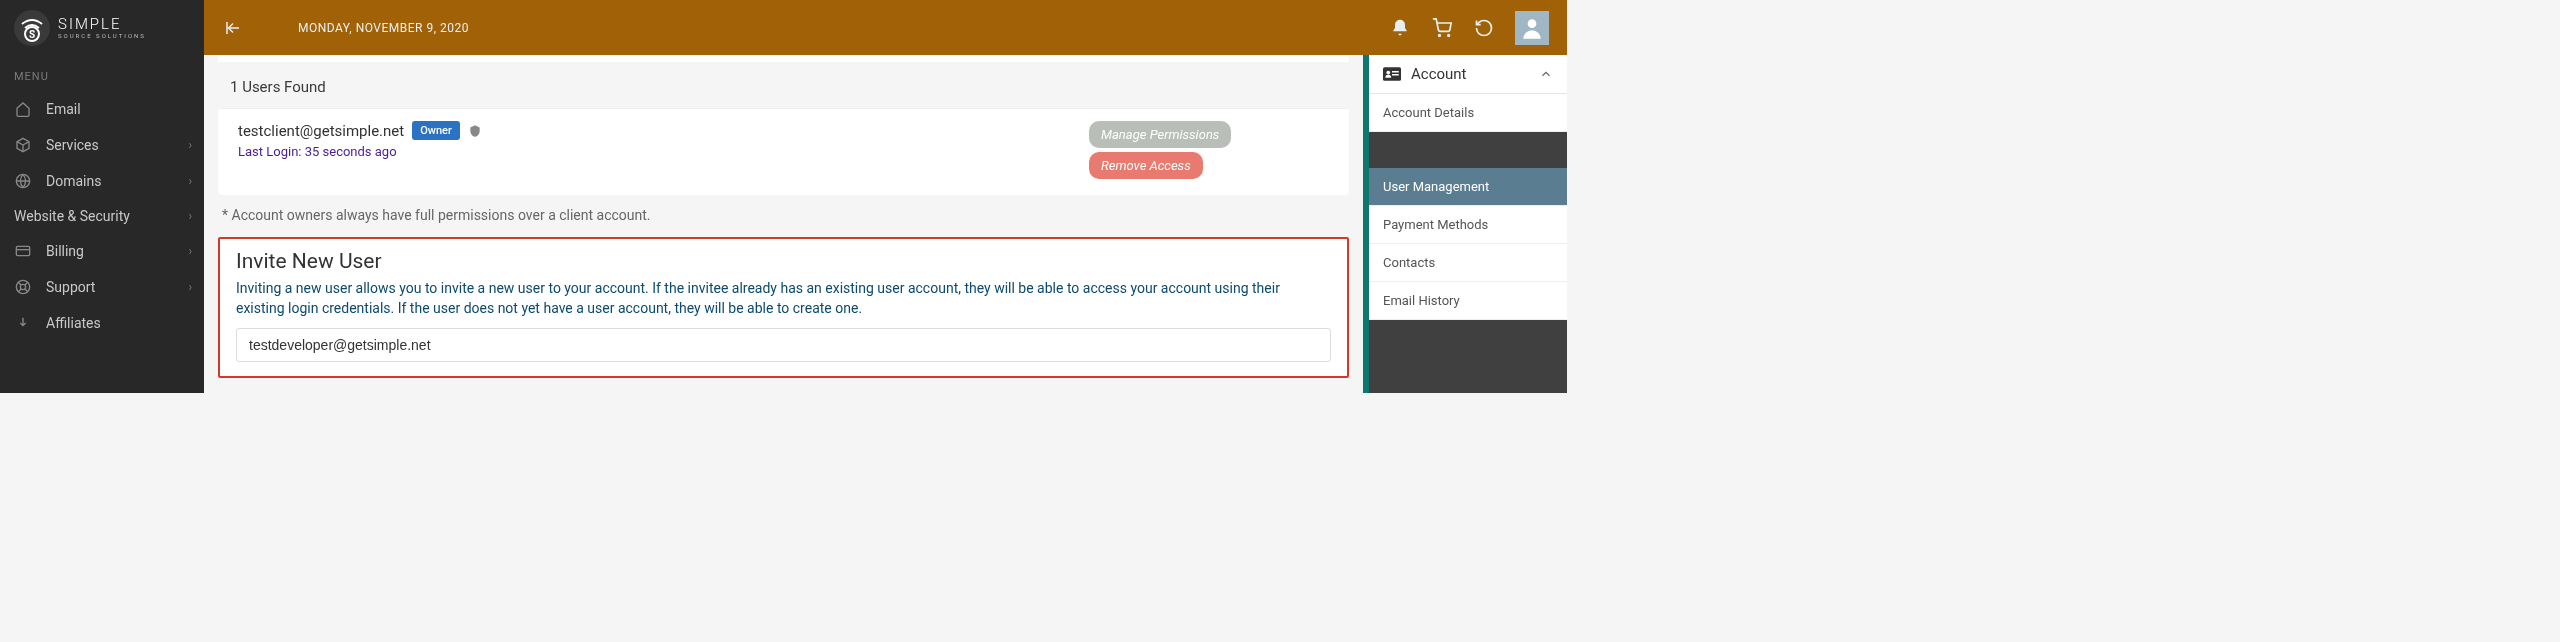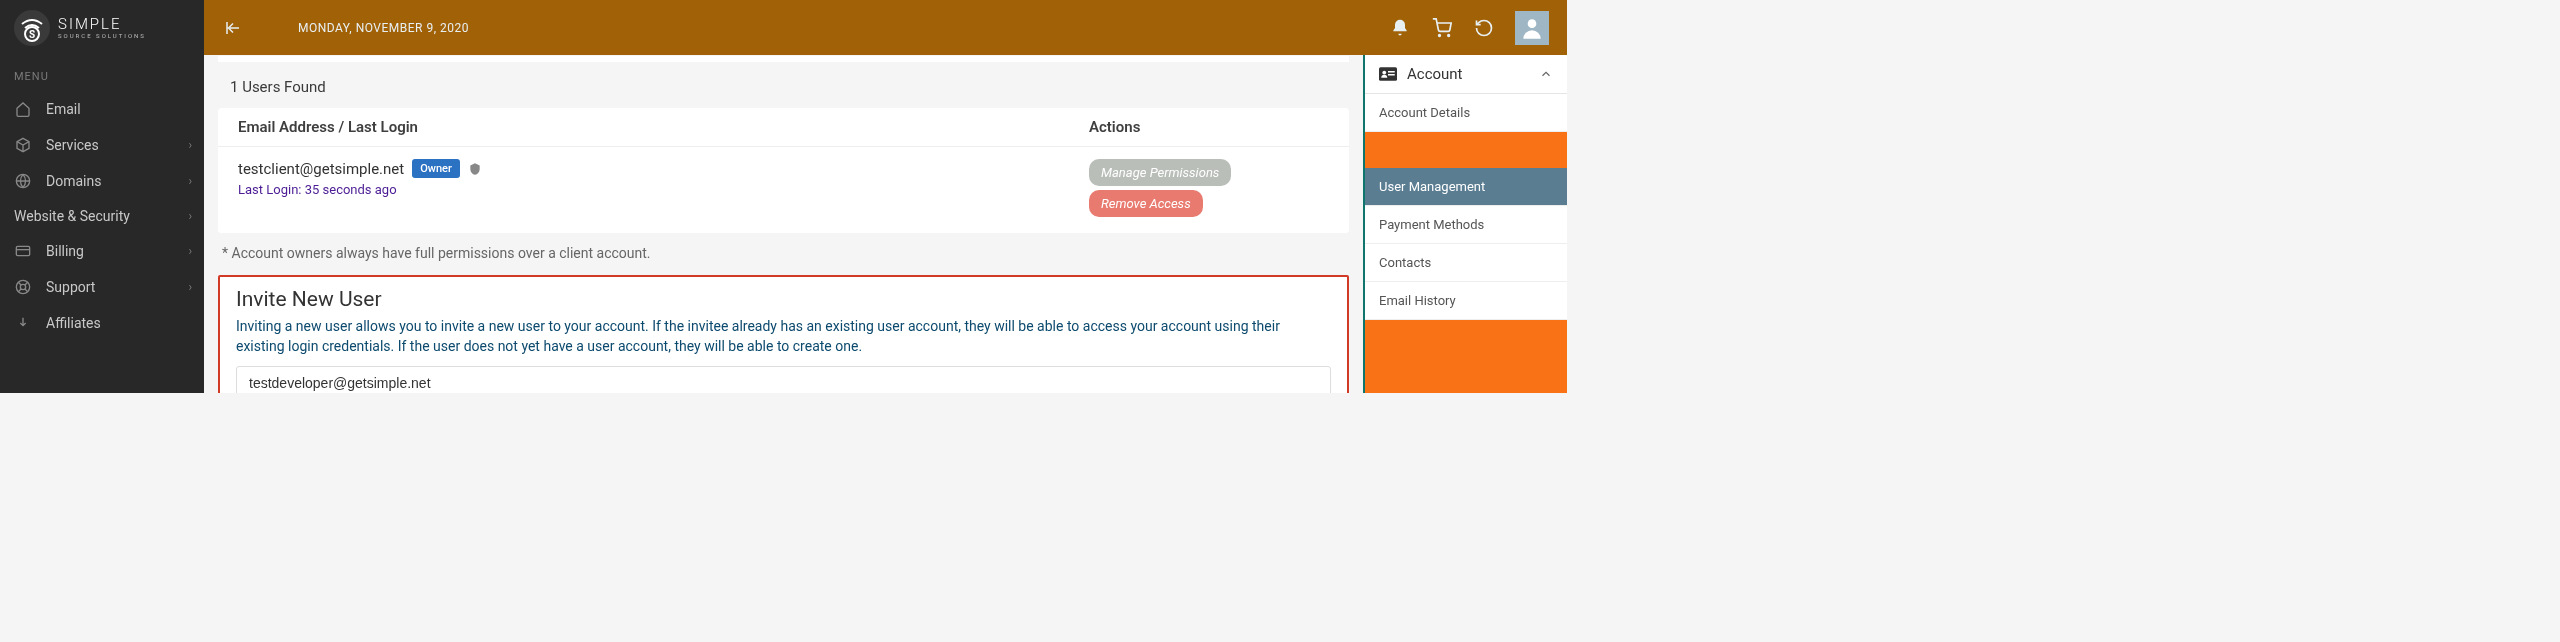--- a/index.html
+++ b/index.html
@@ -32,21 +32,21 @@
     .shield { color: #888; }
     .lastlogin { font-size: 13px; color: #4c1d95; margin-top: 4px; }
     .btn { display: inline-block; padding: 6px 12px; border-radius: 10px; font-size: 13px; cursor: pointer; color: #fff; margin-bottom: 4px; font-style: italic; }
     .btn-manage { background: #b9beb9; }
     .btn-remove { background: #e87a6f; }
     .footnote { color: #666; font-size: 14px; padding: 12px 4px 14px; }
     .invite-box { border: 2.5px solid #d13a27; background: #fff; padding: 10px 16px 14px; border-radius: 2px; }
     .invite-title { font-size: 21px; color: #333; font-weight: 400; margin-bottom: 6px; }
     .invite-desc { font-size: 14px; color: #0c4a6e; line-height: 1.4; margin-bottom: 10px; }
     .invite-input { width: 100%; padding: 8px 12px; border: 1px solid #ddd; border-radius: 3px; font-size: 14px; color: #333; }
-    .right-panel { width: 204px; flex-shrink: 0; background: #f97316; border-left: 2px solid #0f766e; }
+    .right-panel { width: 204px; flex-shrink: 0; background: #404040; border-left: 6px solid #0f766e; }
     .panel-head { display: flex; align-items: center; justify-content: space-between; padding: 10px 14px; border-bottom: 1px solid #e5e5e5; background: #fff; }
     .panel-head-left { display: flex; align-items: center; gap: 10px; font-size: 15px; color: #333; }
     .panel-item { padding: 11px 14px; font-size: 13px; color: #555; border-bottom: 1px solid #eee; cursor: pointer; background: #fff; }
     .panel-item.active { background: #5a7d92; color: #fff; margin-top: 36px; }
     svg { display: block; }
   </style>
 </head>
 <body>
 
 <div class="app">
@@ -163,24 +163,20 @@
             <path d="M4 22a8 8 0 0116 0z"></path>
           </svg>
       </span>
     </div>
 
     <div class="body-row">
       <div class="content">
         <div style="background:#fff;height:6px"></div>
         <div class="count-text">1 Users Found</div>
         <div style="background:#fff;border-radius:4px;overflow:hidden">
-          <div class="table-head">
-            <div class="col-email">Email Address / Last Login</div>
-            <div class="col-actions">Actions</div>
-          </div>
           <div class="row">
             <div class="col-email">
               <div class="email-line">
                 <span>testclient@getsimple.net</span>
                 <span class="badge">Owner</span>
                 <span class="shield">
                   <svg width="14" height="14" viewBox="0 0 24 24" fill="currentColor">
                       <path d="M12 2l8 4v6c0 5-3.4 9.3-8 10-4.6-.7-8-5-8-10V6z"></path>
                     </svg>
                 </span>

